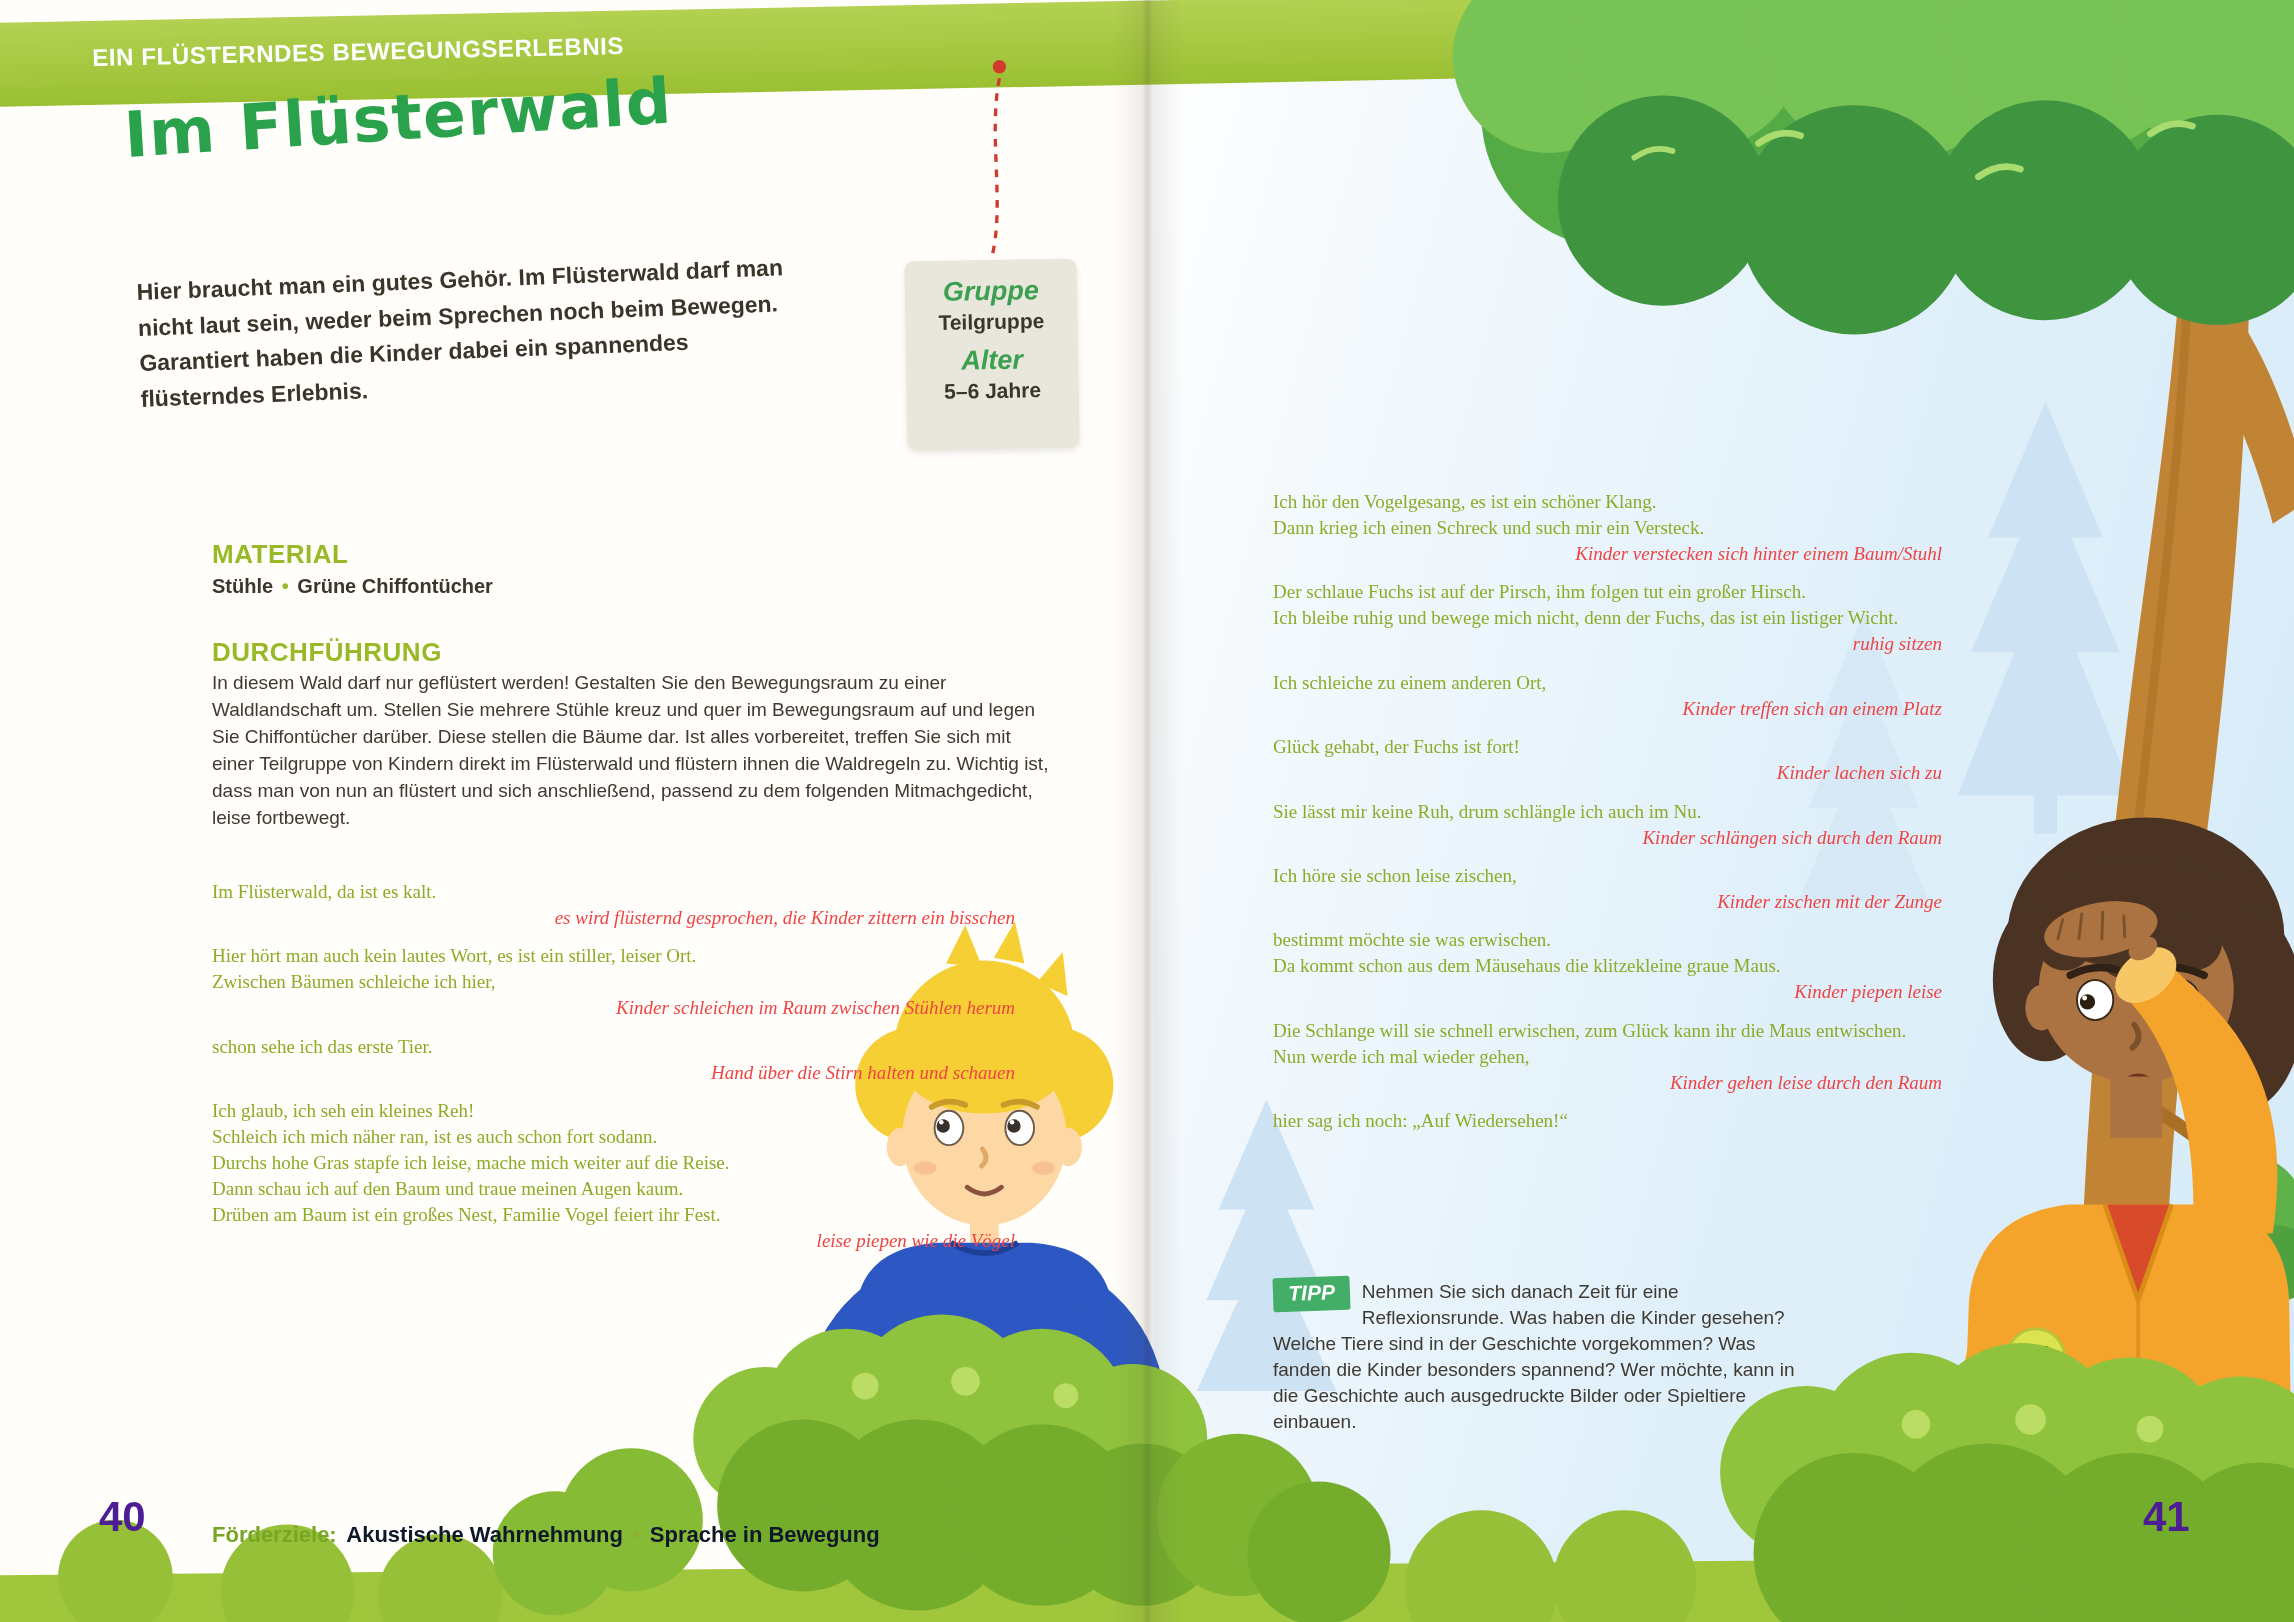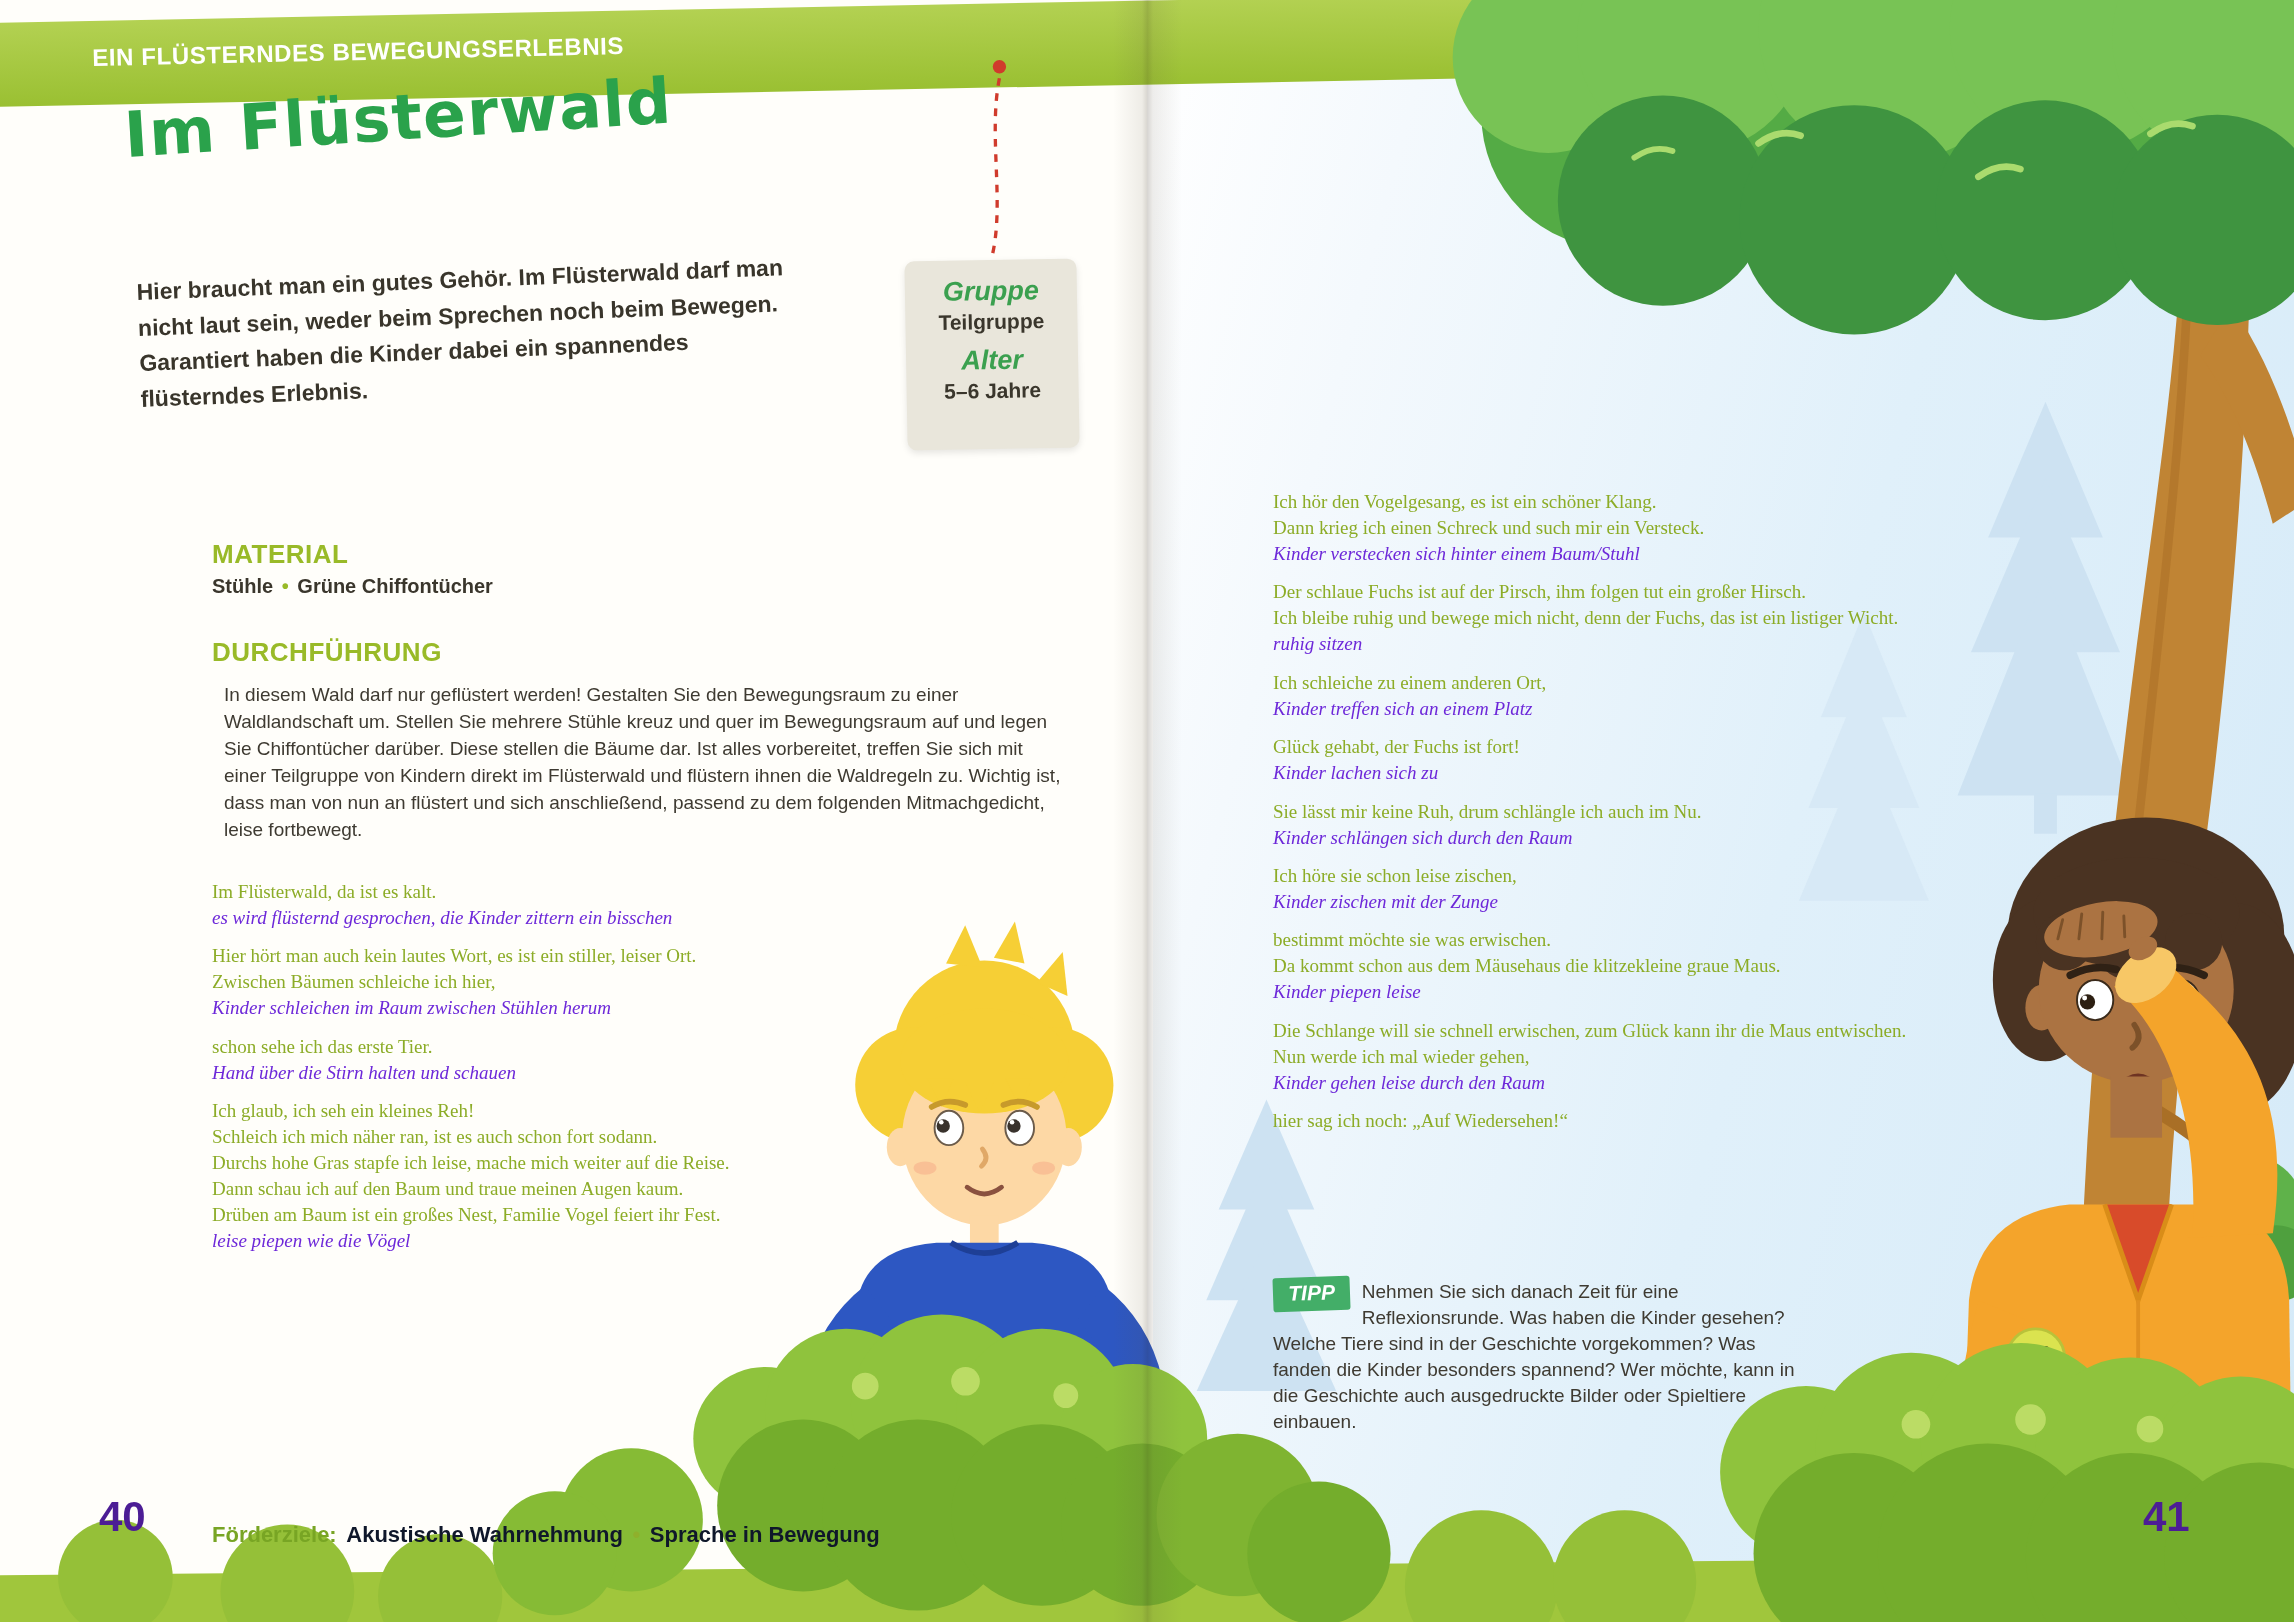--- a/index.html
+++ b/index.html
@@ -45,27 +45,27 @@
     position:absolute;left:136px;top:275px;width:650px;margin:0;z-index:20;
     font-size:23px;line-height:1.55;font-weight:700;color:#39352b;
     transform:rotate(-2.2deg);transform-origin:left top;
   }
   .sec-heading{position:absolute;z-index:20;color:#99ba28;font-size:26px;font-weight:800;letter-spacing:0.5px;}
   .h-material{left:212px;top:539px;}
   .h-durch{left:212px;top:637px;}
   .mat-line{position:absolute;left:212px;top:575px;z-index:20;}
   .mat-item{font-size:20px;font-weight:700;color:#3a362c;}
   .mat-bullet{font-size:20px;font-weight:700;color:#99ba28;margin:0 8.6px;}
-  .instr{position:absolute;left:212px;top:669px;width:841px;margin:12px;z-index:20;font-size:19px;line-height:27px;color:#3e3a31;}
+  .instr{position:absolute;left:212px;top:669px;width:841px;margin:0;z-index:20;font-size:19px;line-height:27px;color:#3e3a31;}
   .poem{position:absolute;z-index:20;font-family:Liberation Serif, serif;}
   .poem-left{left:212px;top:879px;width:803px;}
   .poem-right{left:1273px;top:489px;width:669px;}
   .poem p{margin:0;font-size:19px;line-height:26px;}
   .pl-v{color:#8cac27;}
-  .pl-a{color:#6d28d9;font-style:italic;}
+  .pl-a{color:#ef4444;font-style:italic;text-align:right;}
   .stanza{margin-bottom:12.4px;}
   .boy{position:absolute;left:707px;top:908px;width:459px;height:612px;z-index:10;}
   .child{position:absolute;left:1902px;top:784px;width:392px;height:736px;z-index:10;}
   .tip{position:absolute;left:1273px;top:1279px;width:535px;z-index:20;font-size:19px;line-height:26px;color:#3e3a31;}
   .tip-badge{
     float:left;background:#43ae68;color:#fff;font-weight:700;font-style:italic;
     font-size:21px;padding:2.9px 15.3px 4.8px;margin:-1.9px 11.5px 3.8px 0;border-radius:2.9px;
     transform:rotate(-2deg);
   }
   .bushes{position:absolute;left:0;top:1281px;width:2294px;height:341px;z-index:30;}

